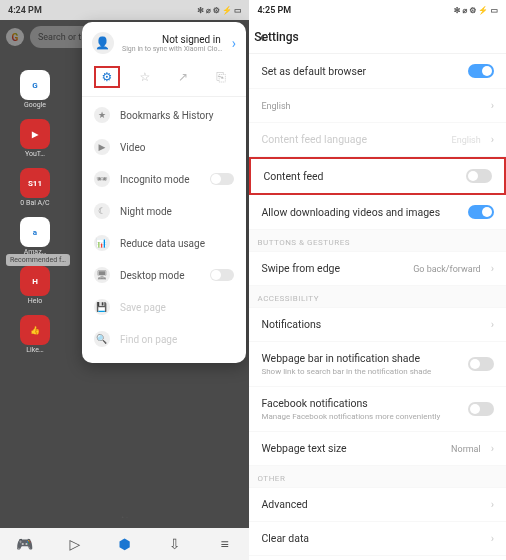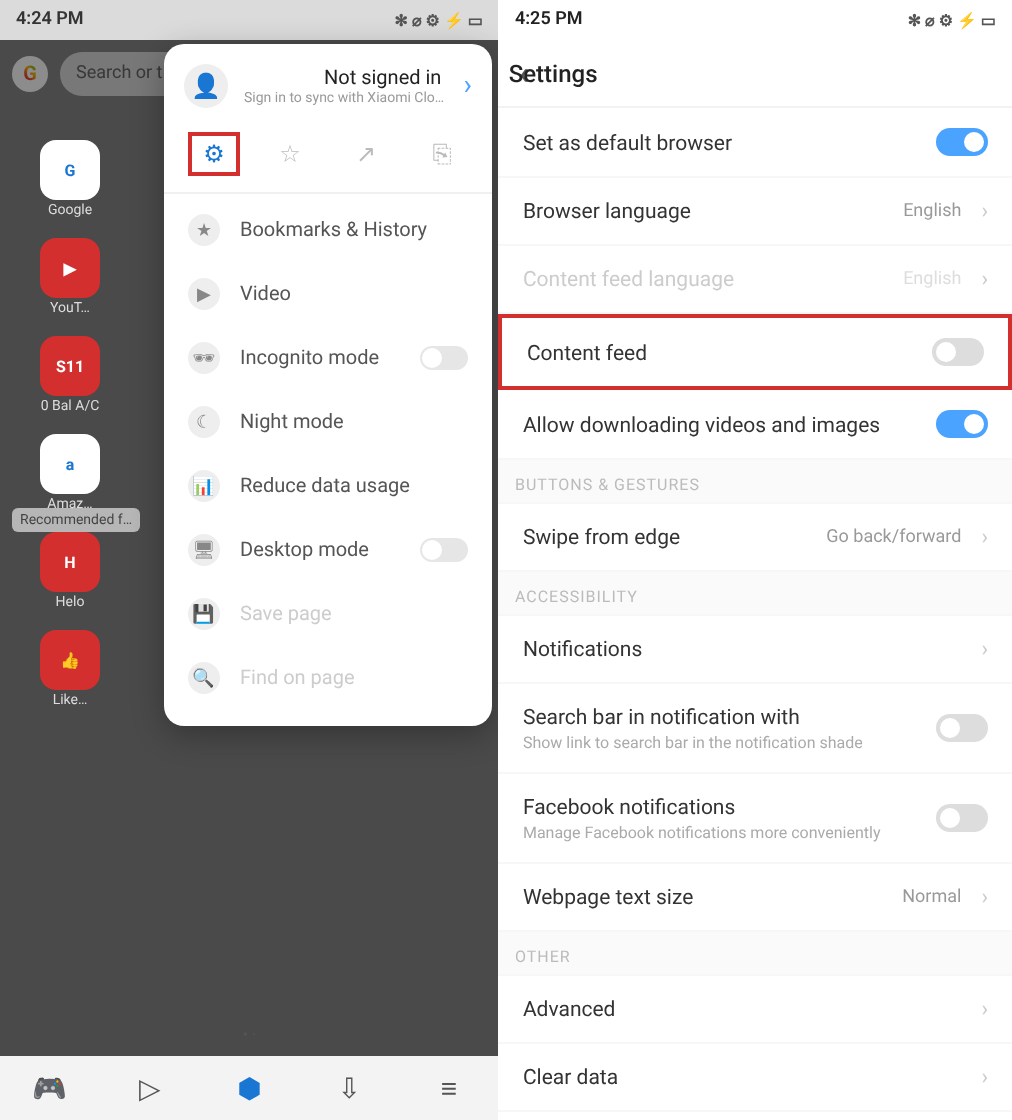--- a/index.html
+++ b/index.html
@@ -205,21 +205,20 @@
   <div class="settings-header">
     <span class="back">‹</span>
     <span class="title">Settings</span>
   </div>
   <div class="settings-body" id="settings-body">
       <div class="srow">
         <span class="lbl">Set as default browser</span>
         <div class="sw on"></div>
       </div>
       <div class="srow">
-        <span class="lbl">Browser language</span>
         <span class="val">English</span>
         <span class="chev">›</span>
       </div>
       <div class="srow disabled">
         <span class="lbl">Content feed language</span>
         <span class="val">English</span>
         <span class="chev">›</span>
       </div>
       <div class="srow highlight-box">
         <span class="lbl">Content feed</span>
@@ -235,21 +234,21 @@
         <span class="val">Go back/forward</span>
         <span class="chev">›</span>
       </div>
       <div class="section-hdr">ACCESSIBILITY</div>
       <div class="srow">
         <span class="lbl">Notifications</span>
         <span class="chev">›</span>
       </div>
       <div class="srow">
         <div class="collabel lbl">
-          <span>Search bar in notification with</span>
+          <span>Webpage bar in notification shade</span>
           <span class="sub">Show link to search bar in the notification shade</span>
         </div>
         <div class="sw "></div>
       </div>
       <div class="srow">
         <div class="collabel lbl">
           <span>Facebook notifications</span>
           <span class="sub">Manage Facebook notifications more conveniently</span>
         </div>
         <div class="sw "></div>

